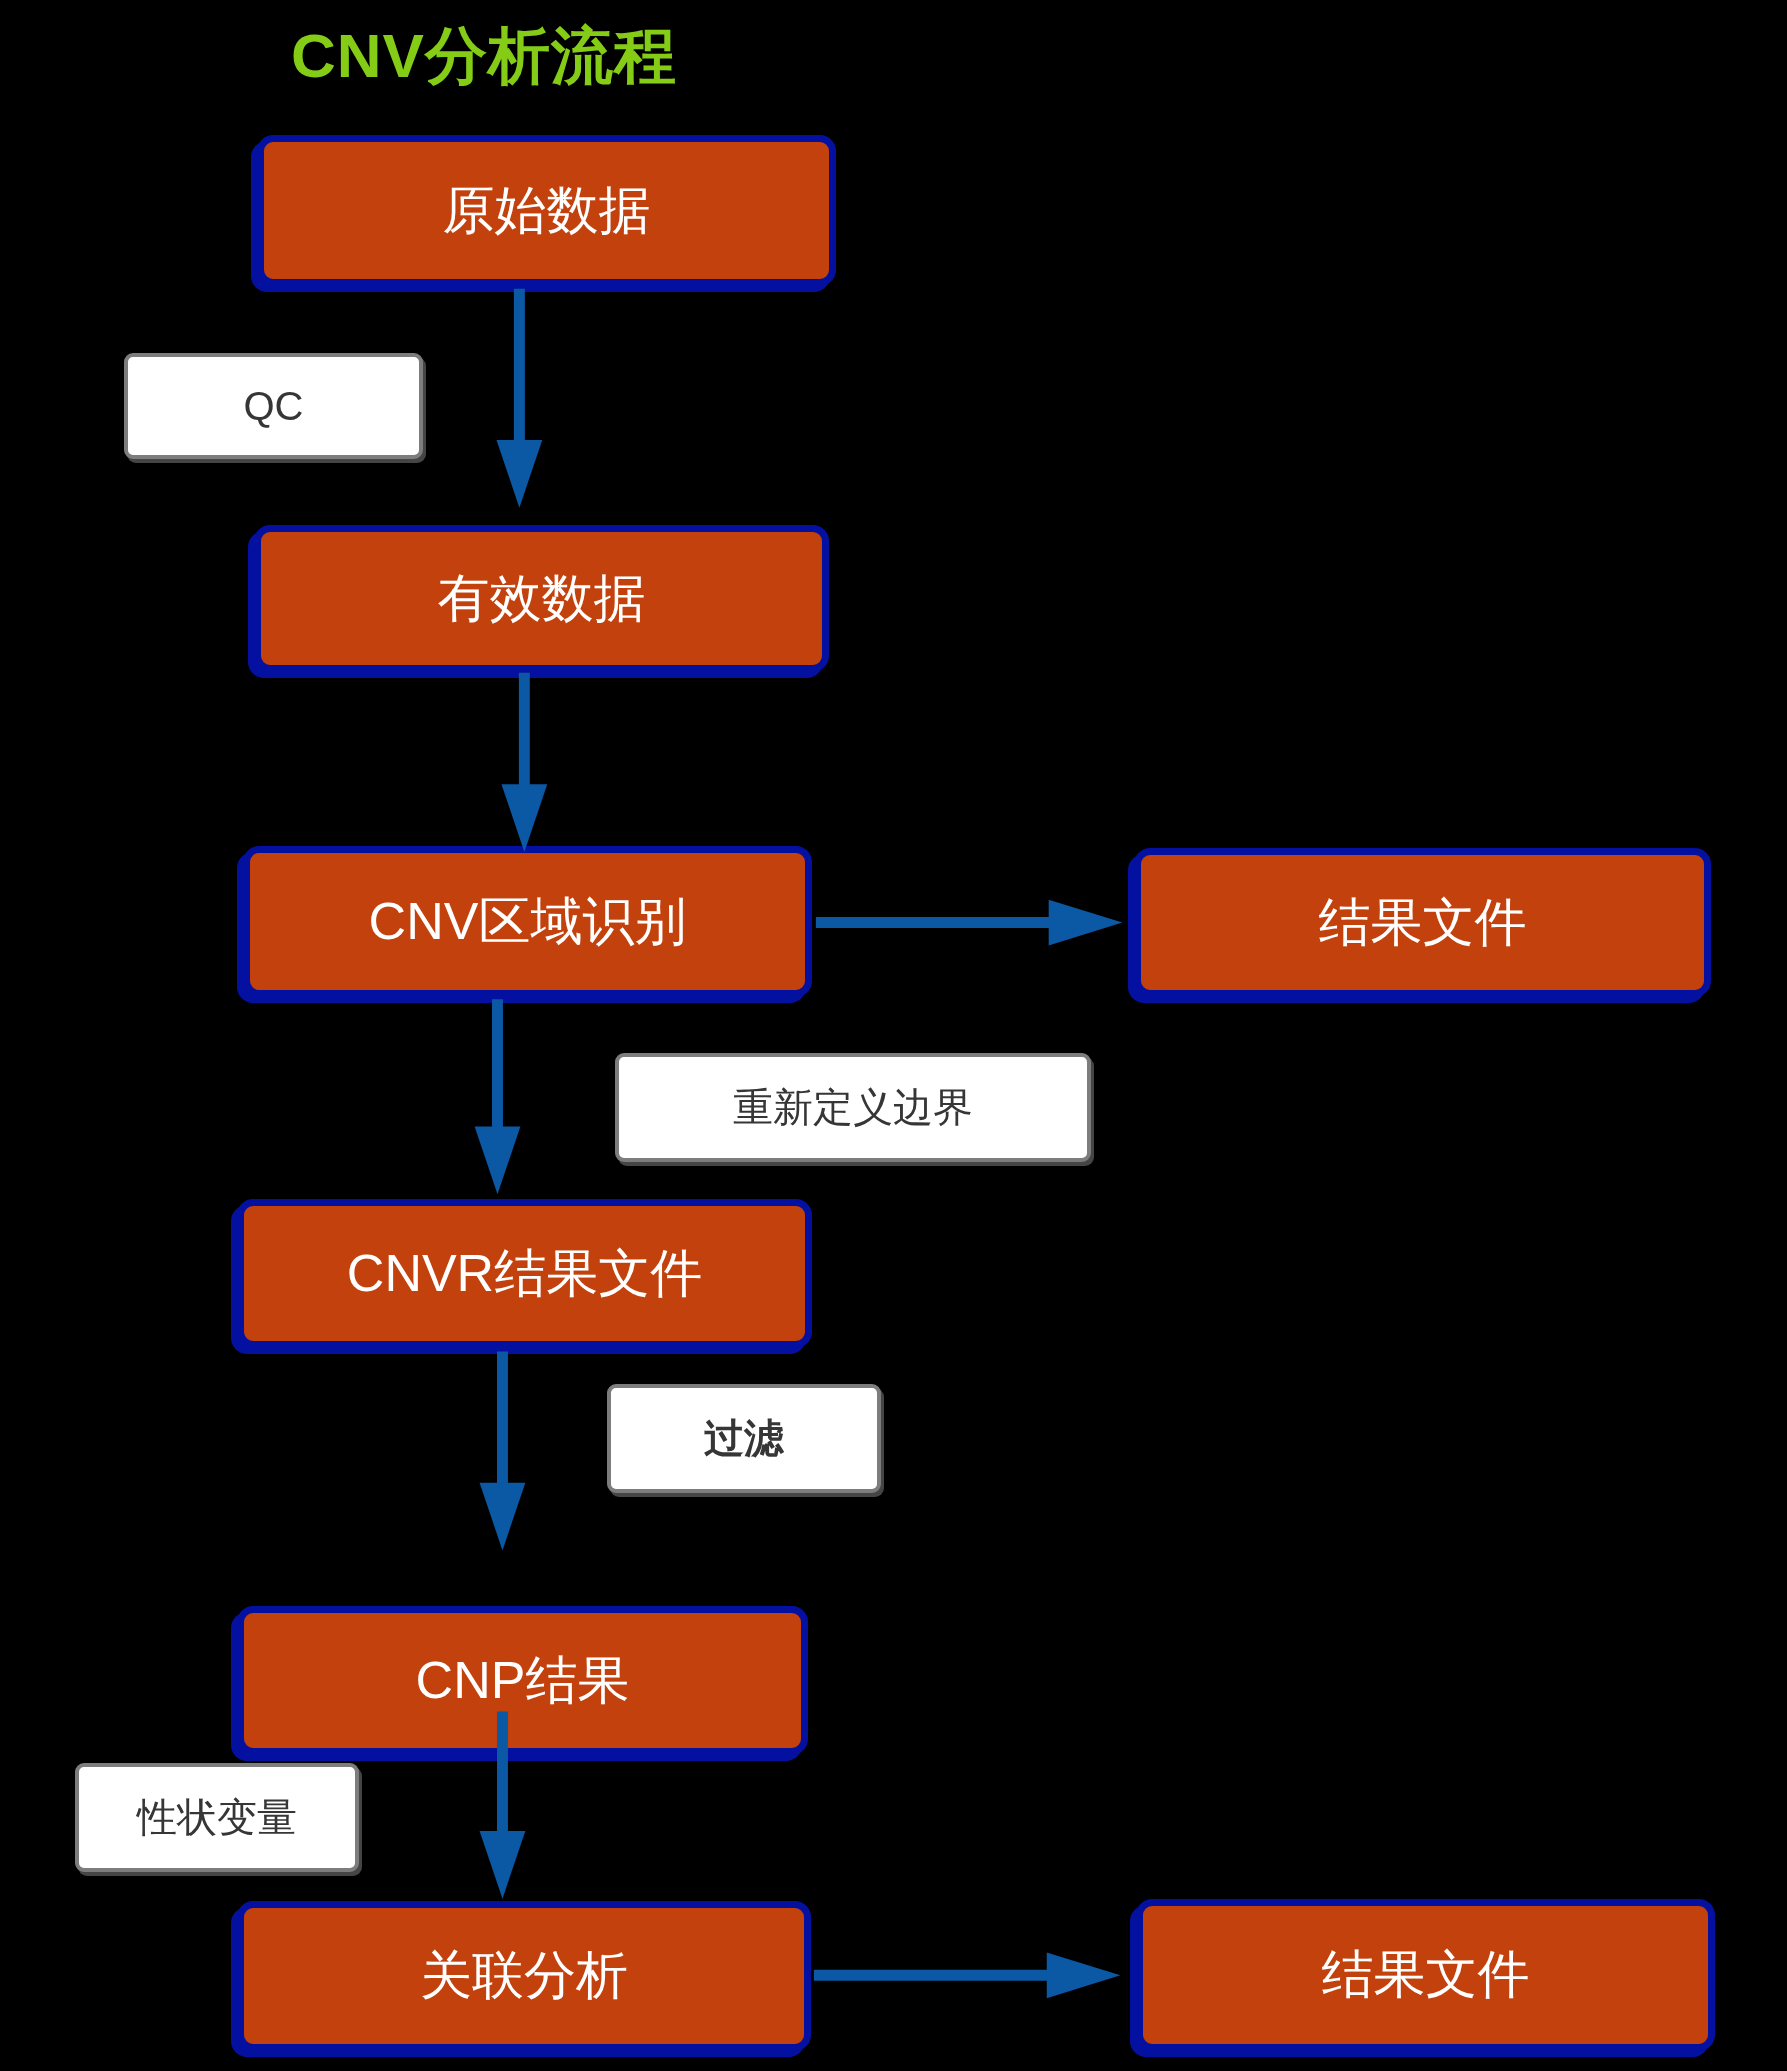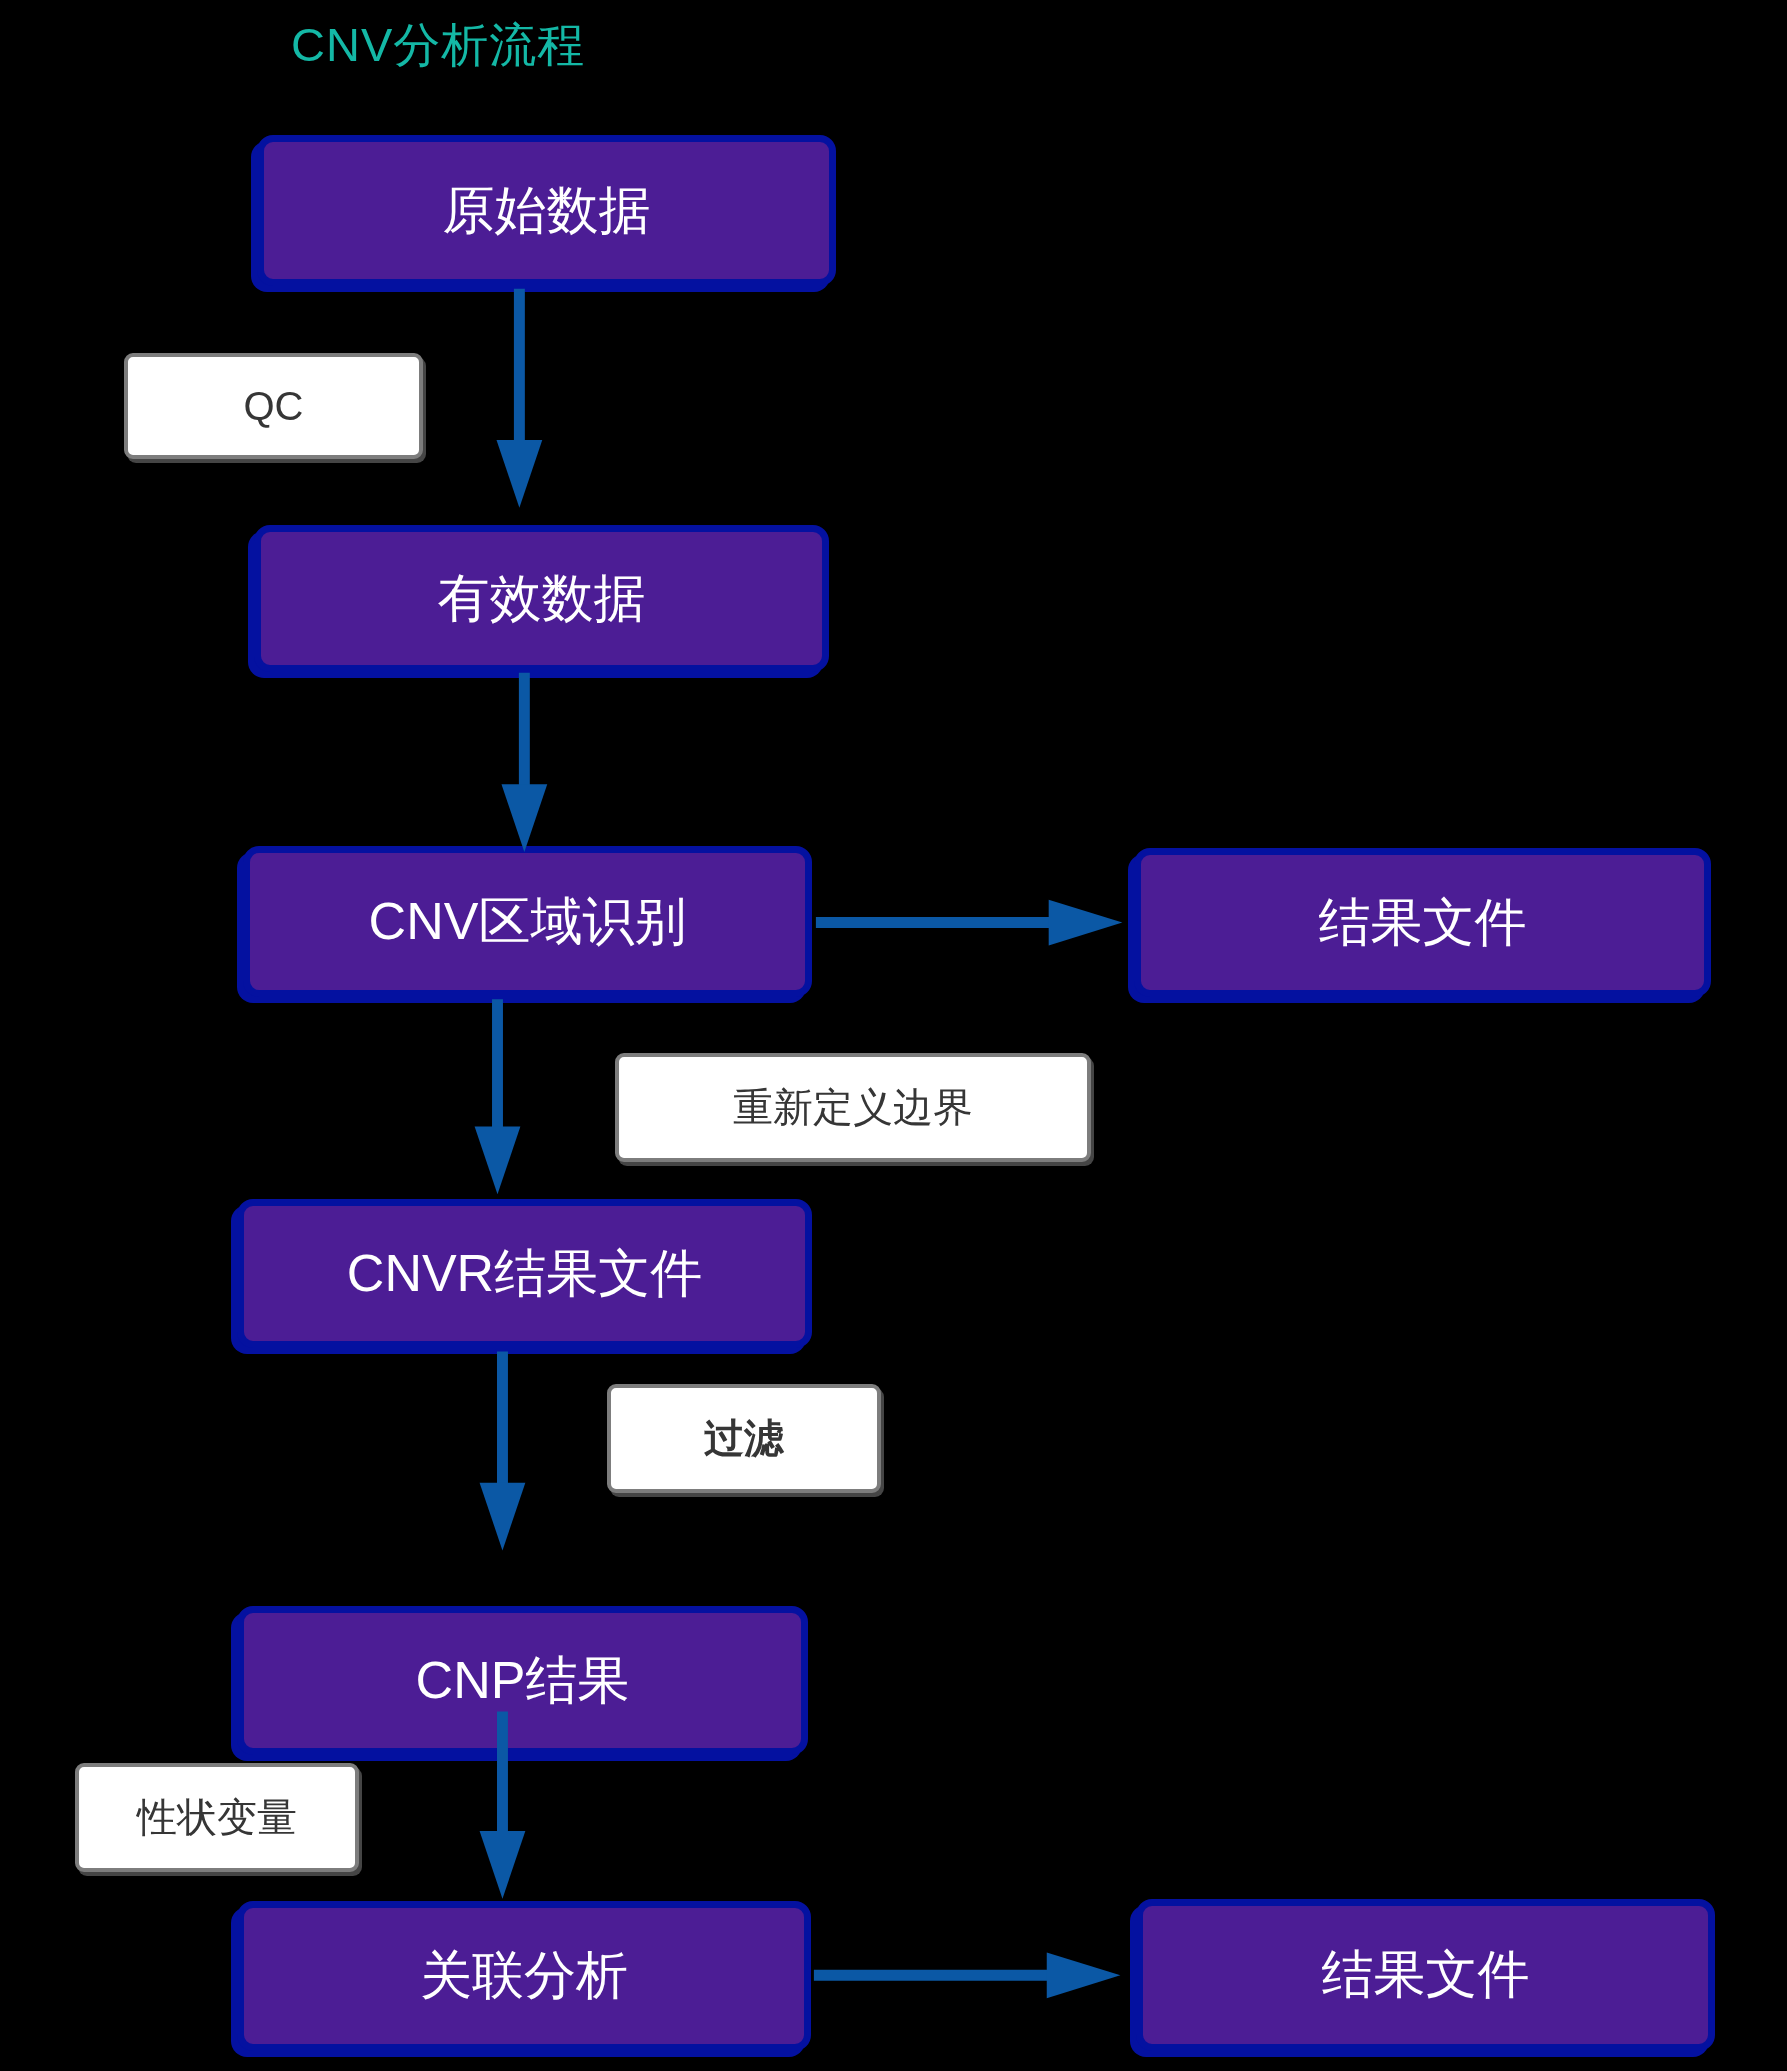--- a/index.html
+++ b/index.html
@@ -6,30 +6,30 @@
   .canvas{
     position:relative;
     width:1787px;height:2072px;
     background:#000;
     overflow:hidden;
     font-family:"Liberation Sans","DejaVu Sans",sans-serif;
   }
   .diagram-title{
     position:absolute;
     left:291px;top:14px;
-    font-size:47px;
-    font-weight:400;
-    color:#14b8a6;
+    font-size:62px;
+    font-weight:700;
+    color:#84cc16;
     letter-spacing:1px;
     white-space:nowrap;
   }
   .node{
     position:absolute;
     box-sizing:border-box;
-    background:#4c1d95;
+    background:#c2410c;
     border:7px solid #0411A0;
     border-radius:16px;
     box-shadow:-6px 6px 0 #0411A0;
     display:flex;align-items:center;justify-content:center;
     color:#ffffff;
     font-size:52px;
     white-space:nowrap;
   }
   .label-box{
     position:absolute;

